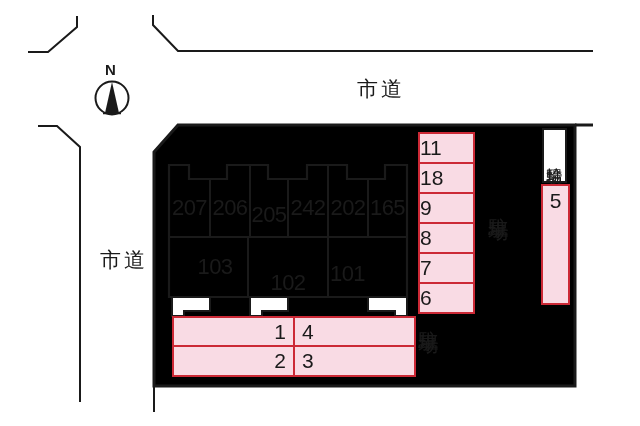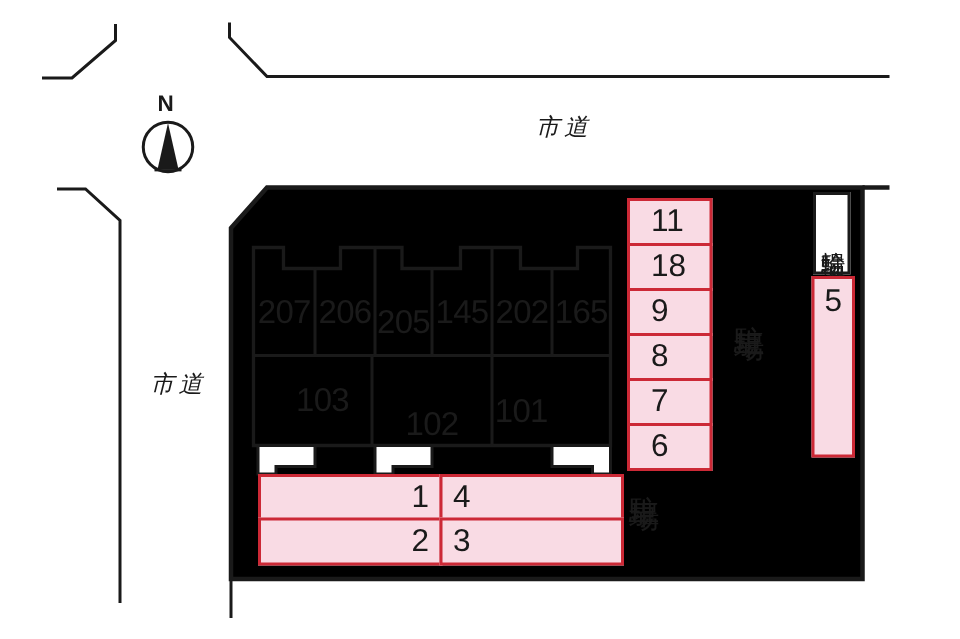--- a/index.html
+++ b/index.html
@@ -11,30 +11,30 @@
   }
   svg.plan{position:absolute;left:0;top:0;}
   .ln{stroke:var(--c-line);stroke-width:2;fill:none;}
   .parcel{fill:var(--c-parcel);stroke:var(--c-line);stroke-width:3;}
   .bld{fill:var(--c-building);stroke:var(--c-line);stroke-width:2.2;}
   .in{stroke:var(--c-line);stroke-width:2;fill:none;}
   .porch{fill:#ffffff;stroke:var(--c-line);stroke-width:2;}
   .ccirc{fill:#ffffff;stroke:var(--c-line);stroke-width:2;}
   .needle{fill:var(--c-line);}
   .lbl{position:absolute;white-space:nowrap;}
-  .road-lbl{font-size:16px;letter-spacing:3px;font-style:italic;}
+  .road-lbl{font-size:21px;letter-spacing:3px;}
   .north-lbl{font-size:15px;font-weight:bold;}
   .ucell{
     position:absolute;display:flex;align-items:center;justify-content:center;
     font-size:22px;letter-spacing:-0.5px;
   }
   .pspace{
     position:absolute;width:57px;height:32px;box-sizing:border-box;
     background:var(--c-pink);border:2px solid var(--c-red);
-    font-size:21px;line-height:27px;padding-left:14px;
+    font-size:21px;line-height:27px;padding-left:0;
   }
   .bikespace{
     position:absolute;left:541px;top:184px;width:29px;height:121px;box-sizing:border-box;
     background:var(--c-pink);border:2px solid var(--c-red);
     font-size:21px;line-height:24px;text-align:center;padding-top:3px;
   }
   .bikebox{
     position:absolute;left:542px;top:128px;width:25px;height:55px;box-sizing:border-box;
     background:#ffffff;border:2px solid var(--c-line);
     display:flex;align-items:center;justify-content:center;
@@ -92,21 +92,21 @@
 
   <div class="lbl north-lbl" style="left:105px;top:61px;">N</div>
 
   <div class="lbl road-lbl" style="left:357px;top:75px;">市道</div>
 
   <div class="lbl road-lbl" style="left:100px;top:246px;">市道</div>
 
   <div class="ucell" style="left:169px;top:181px;width:41px;height:54px;">207</div>
   <div class="ucell" style="left:210px;top:181px;width:40px;height:54px;">206</div>
   <div class="ucell" style="left:250px;top:188px;width:38px;height:54px;">205</div>
-  <div class="ucell" style="left:288px;top:181px;width:40px;height:54px;">145</div>
+  <div class="ucell" style="left:288px;top:181px;width:40px;height:54px;">242</div>
   <div class="ucell" style="left:328px;top:181px;width:40px;height:54px;">202</div>
   <div class="ucell" style="left:368px;top:181px;width:39px;height:54px;">165</div>
 
   <div class="ucell" style="left:169px;top:238px;width:92px;height:57px;">103</div>
   <div class="ucell" style="left:248px;top:254px;width:80px;height:57px;">102</div>
   <div class="ucell" style="left:308px;top:238px;width:79px;height:72px;">101</div>
 
   <div class="pspace" style="left:418px;top:132px;">11</div>
   <div class="pspace" style="left:418px;top:162px;">18</div>
   <div class="pspace" style="left:418px;top:192px;">9</div>

